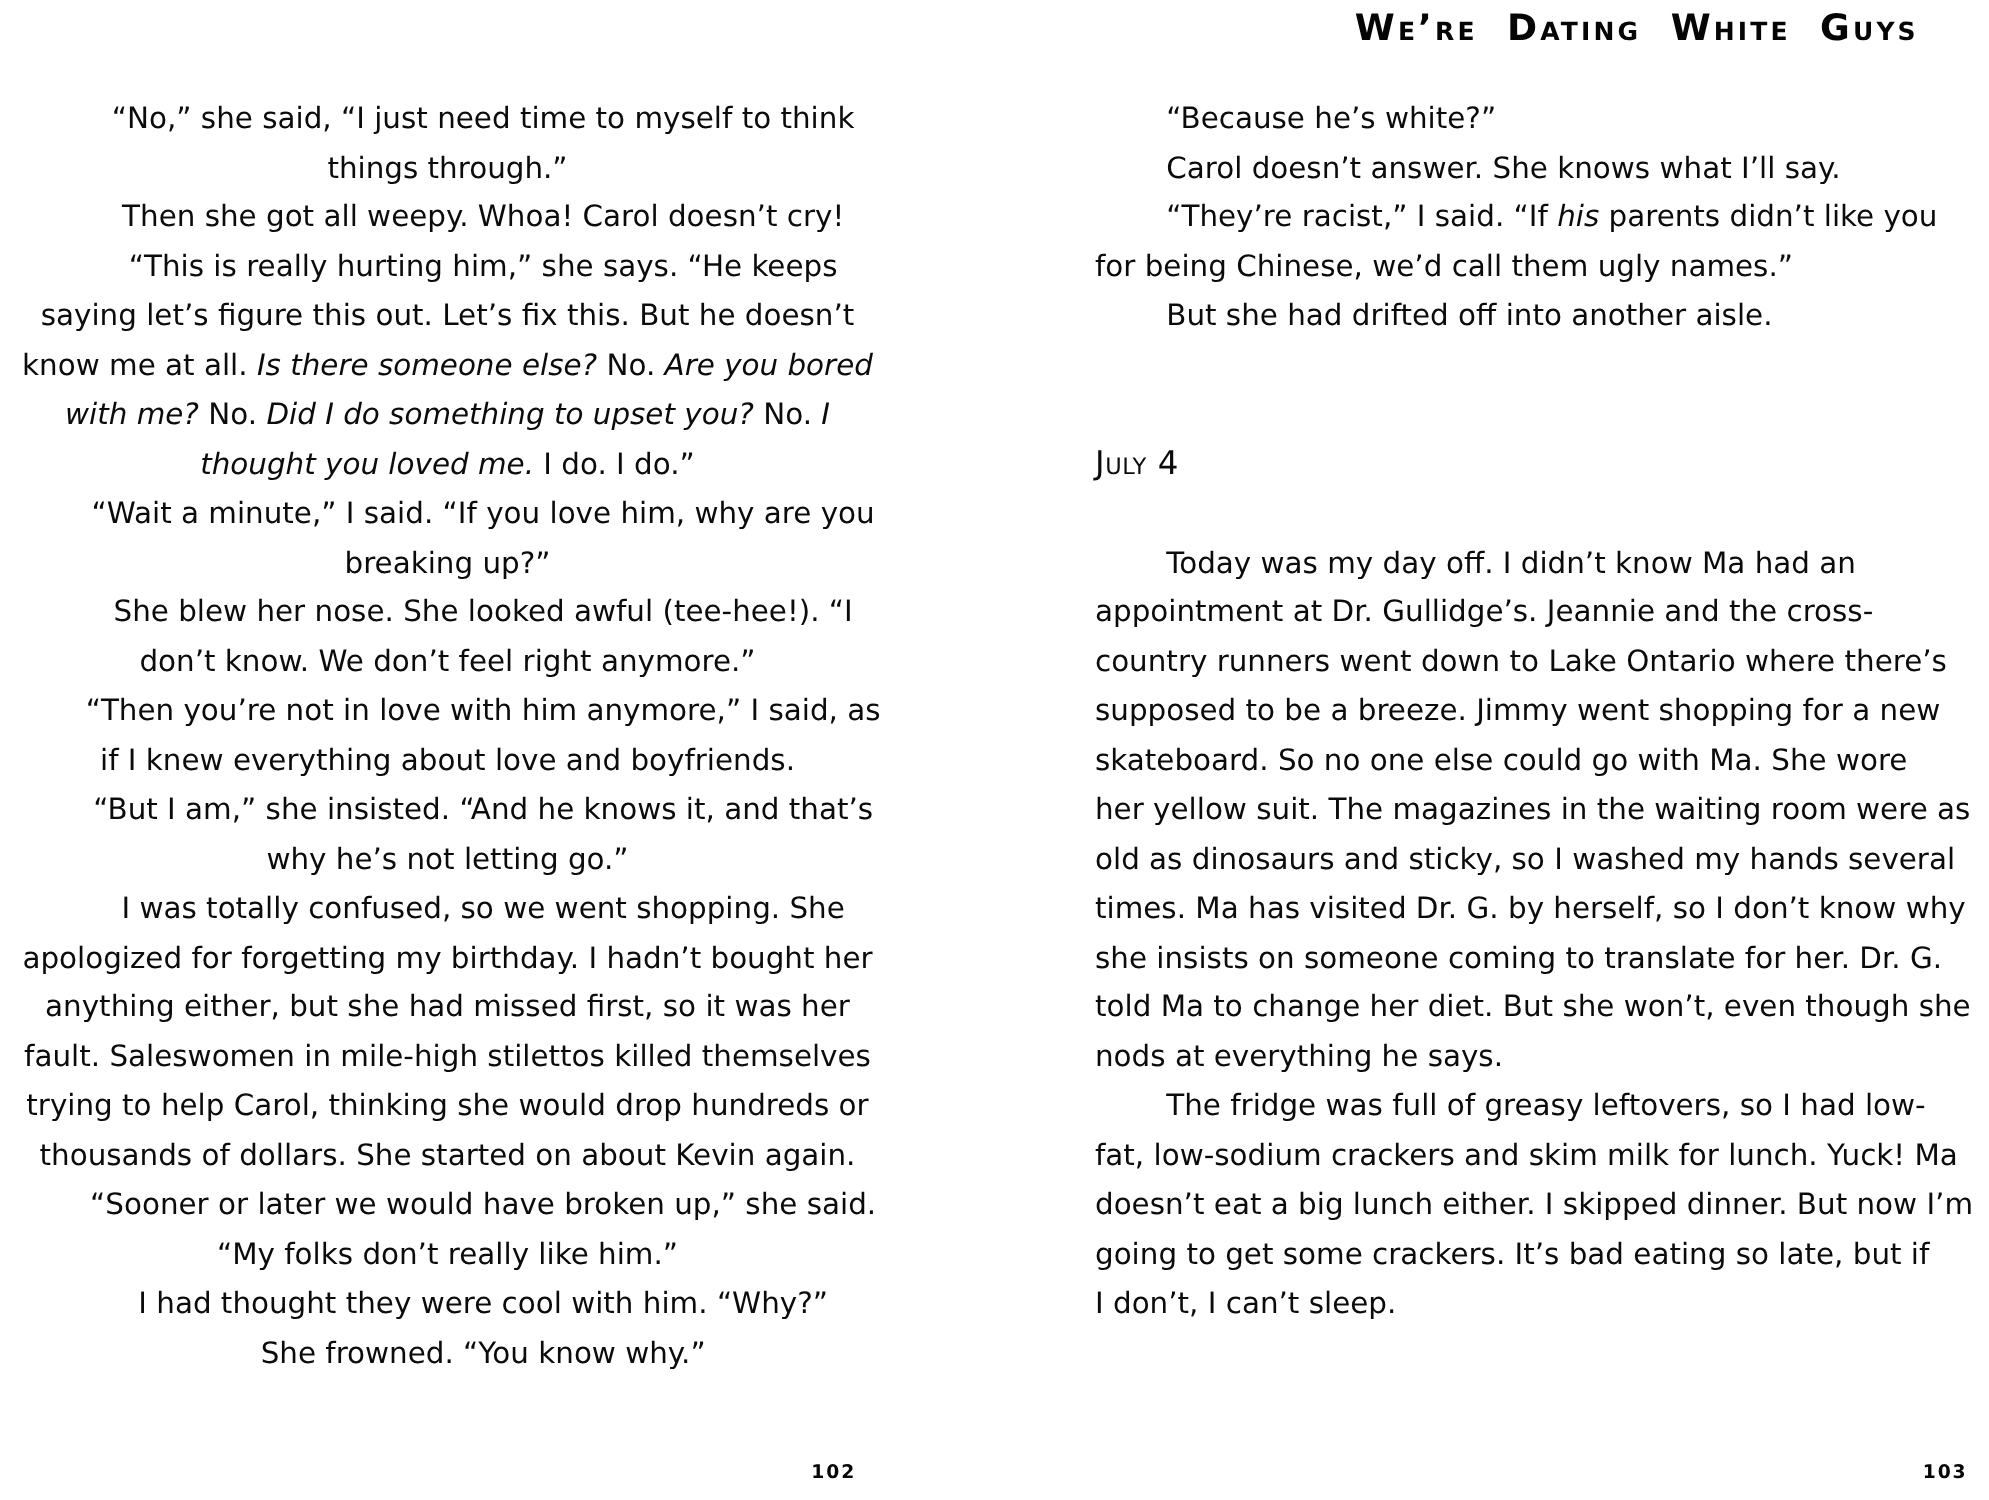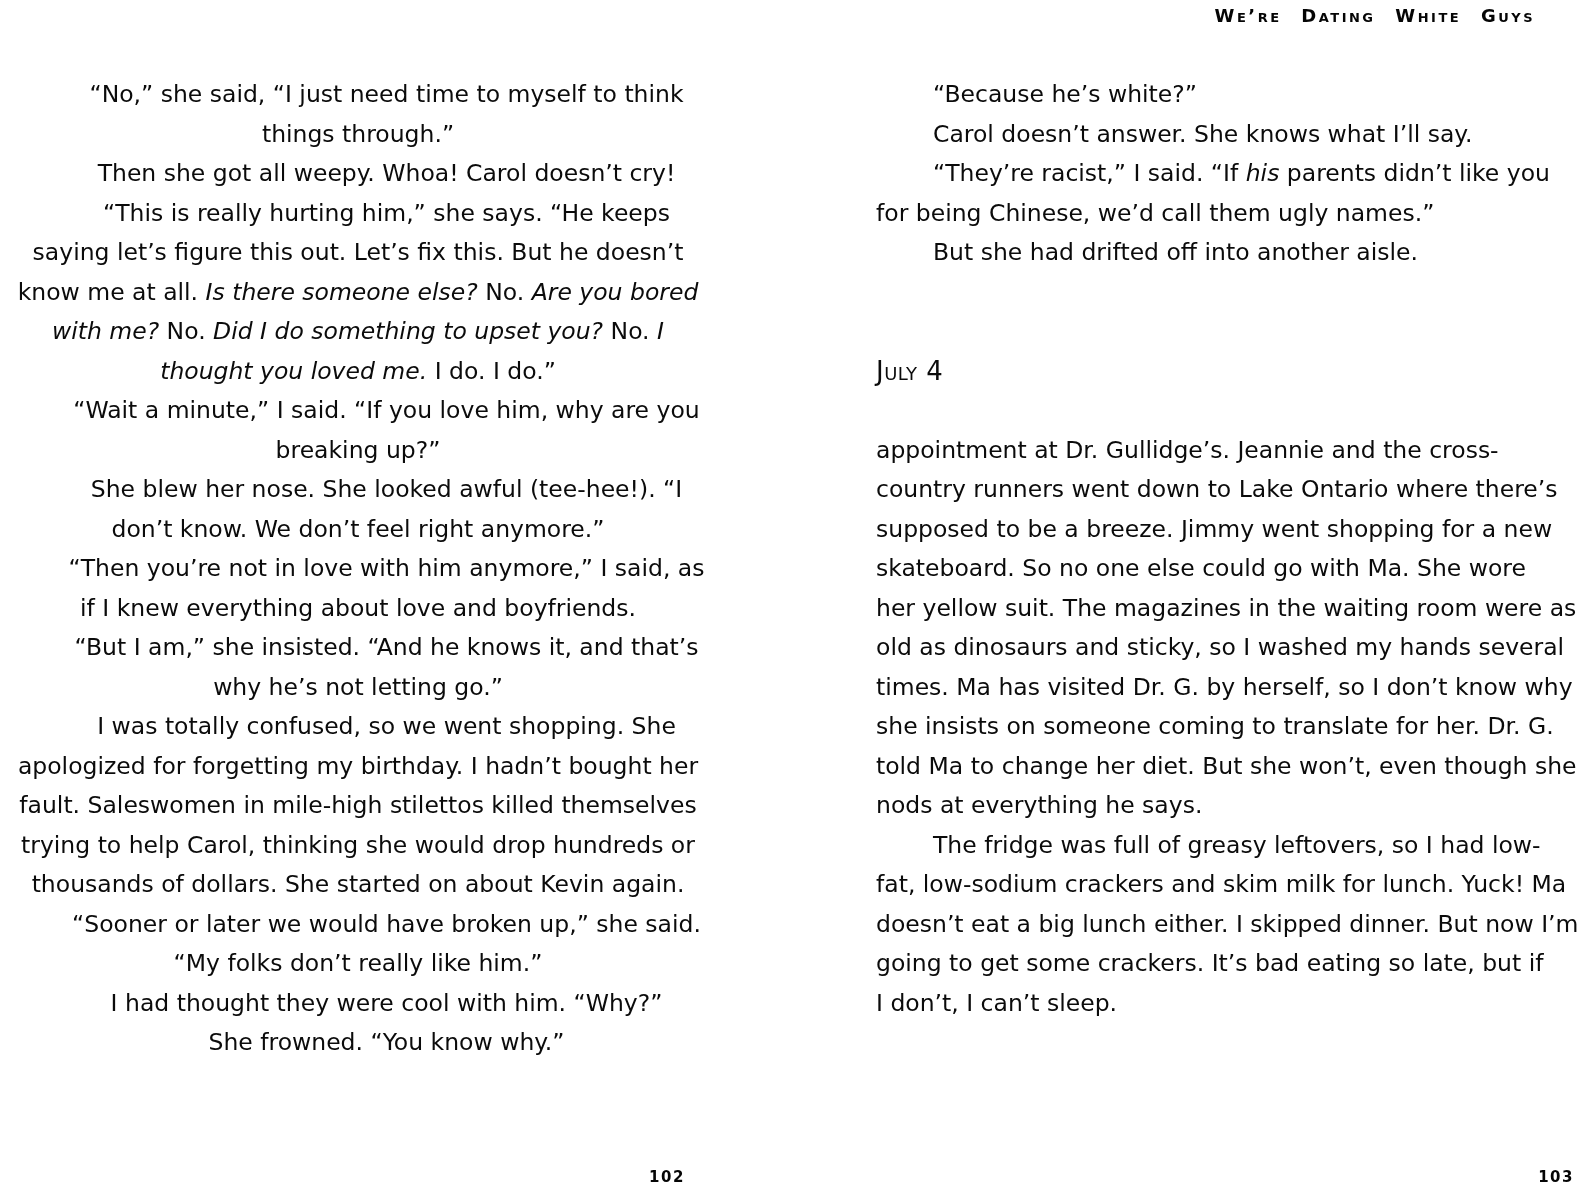--- a/index.html
+++ b/index.html
@@ -12,21 +12,21 @@
     font-family: "DejaVu Sans", "Liberation Sans", sans-serif;
     color: #0b0b0b;
   }
   .spread { position: absolute; inset: 0; }
 
   
   .running-header {
     position: absolute;
     top: 5px;
     right: 56px;
-    font-size: 18px;
+    font-size: 29px;
     font-weight: bold;
     font-variant: small-caps;
     letter-spacing: 2.5px;
     word-spacing: 11px;
     color: #050505;
     white-space: nowrap;
   }
 
   
   .text-col {
@@ -84,39 +84,41 @@
       <div class="line indent"><span>“Wait a minute,” I said. “If you love him, why are you</span></div>
       <div class="line"><span>breaking up?”</span></div>
       <div class="line indent"><span>She blew her nose. She looked awful (tee-hee!). “I</span></div>
       <div class="line"><span>don’t know. We don’t feel right anymore.”</span></div>
       <div class="line indent"><span>“Then you’re not in love with him anymore,” I said, as</span></div>
       <div class="line"><span>if I knew everything about love and boyfriends.</span></div>
       <div class="line indent"><span>“But I am,” she insisted. “And he knows it, and that’s</span></div>
       <div class="line"><span>why he’s not letting go.”</span></div>
       <div class="line indent"><span>I was totally confused, so we went shopping. She</span></div>
       <div class="line"><span>apologized for forgetting my birthday. I hadn’t bought her</span></div>
+      <div class="line"><span>anything either, but she had missed first, so it was her</span></div>
       <div class="line"><span>fault. Saleswomen in mile-high stilettos killed themselves</span></div>
       <div class="line"><span>trying to help Carol, thinking she would drop hundreds or</span></div>
       <div class="line"><span>thousands of dollars. She started on about Kevin again.</span></div>
       <div class="line indent"><span>“Sooner or later we would have broken up,” she said.</span></div>
       <div class="line"><span>“My folks don’t really like him.”</span></div>
       <div class="line indent"><span>I had thought they were cool with him. “Why?”</span></div>
       <div class="line indent"><span>She frowned. “You know why.”</span></div>
     </div>
 
   <div class="text-col right">
       <div class="line indent"><span>“Because he’s white?”</span></div>
       <div class="line indent"><span>Carol doesn’t answer. She knows what I’ll say.</span></div>
       <div class="line indent"><span>“They’re racist,” I said. “If </span><em>his</em><span> parents didn’t like you</span></div>
       <div class="line"><span>for being Chinese, we’d call them ugly names.”</span></div>
       <div class="line indent"><span>But she had drifted off into another aisle.</span></div>
       <div class="line blank"></div>
       <div class="line blank"></div>
       <div class="line heading"><span>July 4</span></div>
       <div class="line blank"></div>
+      <div class="line indent"><span>Today was my day off. I didn’t know Ma had an</span></div>
       <div class="line"><span>appointment at Dr. Gullidge’s. Jeannie and the cross-</span></div>
       <div class="line"><span>country runners went down to Lake Ontario where there’s</span></div>
       <div class="line"><span>supposed to be a breeze. Jimmy went shopping for a new</span></div>
       <div class="line"><span>skateboard. So no one else could go with Ma. She wore</span></div>
       <div class="line"><span>her yellow suit. The magazines in the waiting room were as</span></div>
       <div class="line"><span>old as dinosaurs and sticky, so I washed my hands several</span></div>
       <div class="line"><span>times. Ma has visited Dr. G. by herself, so I don’t know why</span></div>
       <div class="line"><span>she insists on someone coming to translate for her. Dr. G.</span></div>
       <div class="line"><span>told Ma to change her diet. But she won’t, even though she</span></div>
       <div class="line"><span>nods at everything he says.</span></div>

